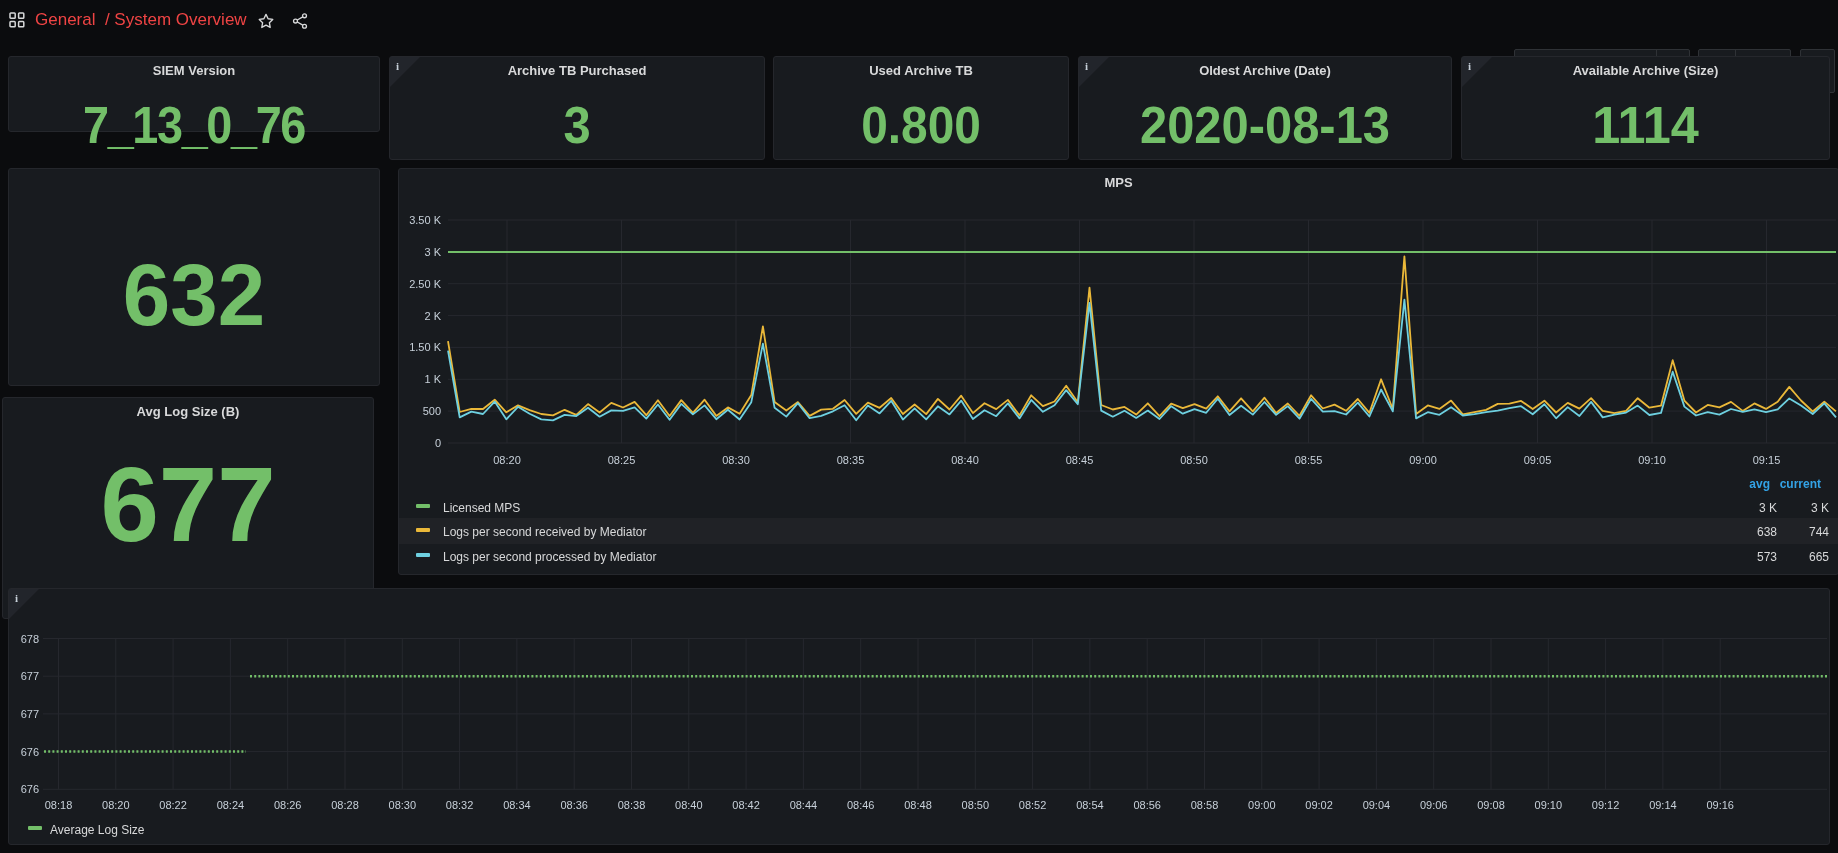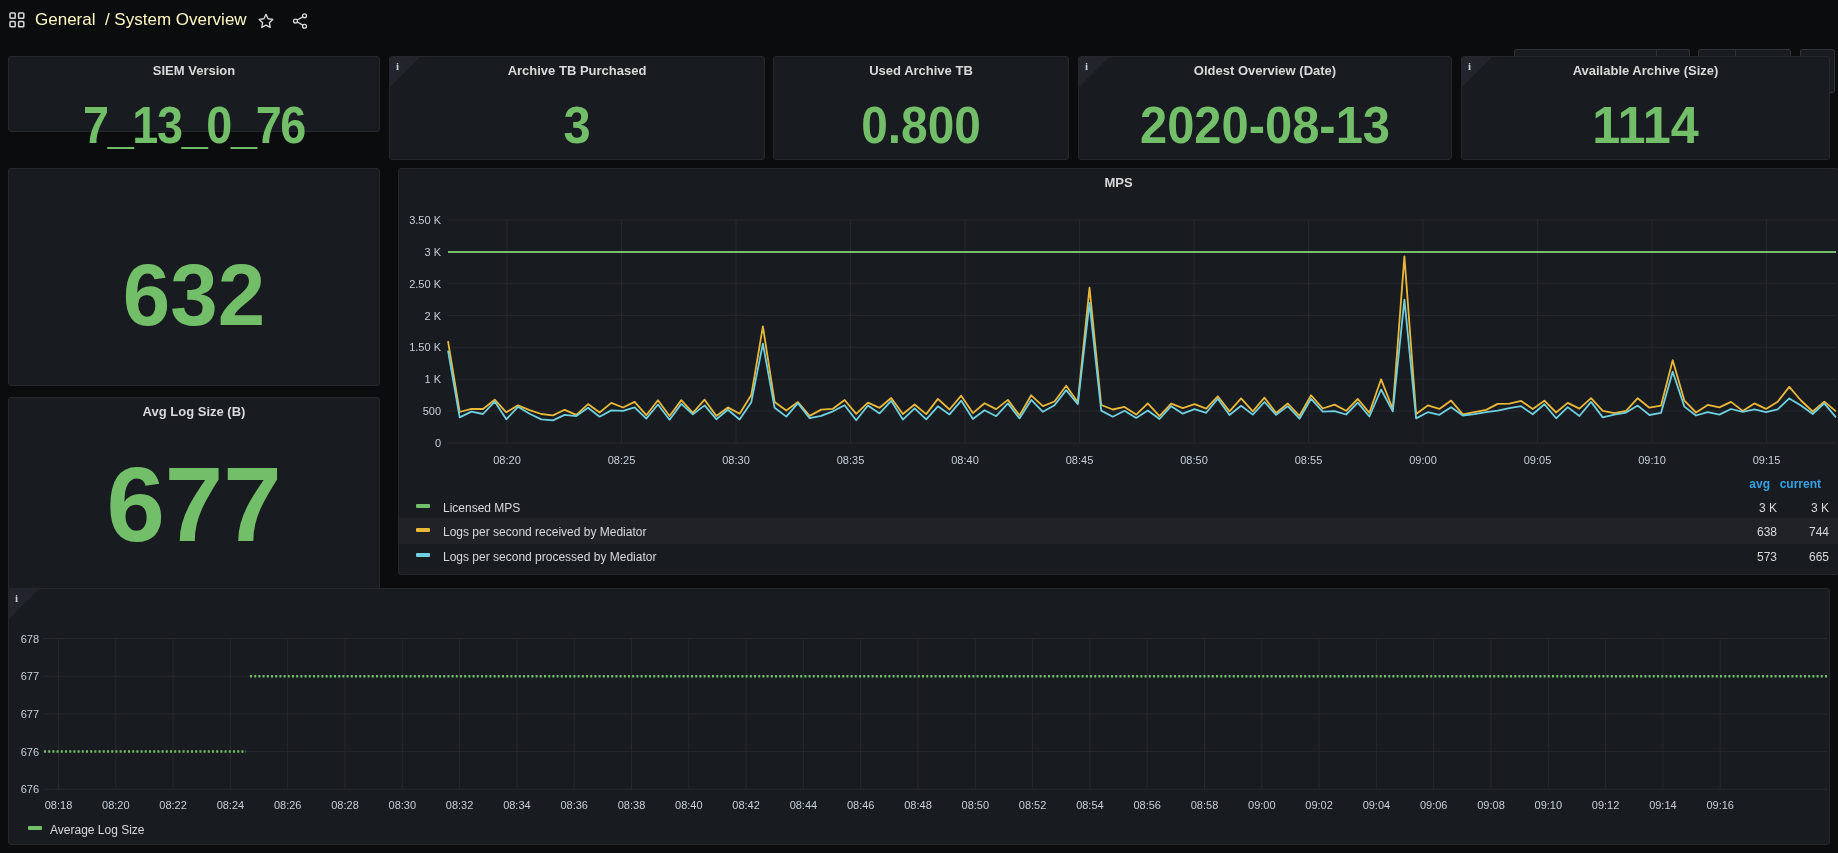--- a/index.html
+++ b/index.html
@@ -6,21 +6,21 @@
 html,body { width:1838px; height:853px; background:#0b0c0e; font-family:"Liberation Sans",sans-serif; overflow:hidden; }
 .panel { position:absolute; background:#181b1f; border:1px solid #25272c; border-radius:3px; }
 .ptitle { position:absolute; top:0; left:0; right:0; text-align:center; font-size:13px; font-weight:700; color:#d8d9da; line-height:28px; white-space:nowrap; }
 .statv { position:absolute; left:0; right:0; text-align:center; font-weight:700; color:#73bf69; line-height:1; transform-origin:center top; }
 .icorner { position:absolute; top:0; left:0; width:0; height:0; border-top:30px solid #22252b; border-right:30px solid transparent; }
 .icorner span { position:absolute; top:-27px; left:6px; font-size:11px; font-weight:700; color:#c7d0d9; font-family:"Liberation Serif",serif; }
 .ax { font-size:11px; fill:#c7d0d9; font-family:"Liberation Sans",sans-serif; }
 .gl { stroke:#26282e; stroke-width:1; }
 .gl2 { stroke:#26282e; stroke-width:1; }
 svg { position:absolute; top:0; left:0; }
-.navtxt { color:#fef9c3; font-size:17px; }
+.navtxt { color:#ef4444; font-size:17px; }
 .tbbtn { position:absolute; height:44px; top:5px; background:#181b1f; border:1px solid #2f3236; border-radius:2px; display:flex; align-items:center; color:#c7d0d9;margin-top:44px; }
 .tbsep { width:1px; align-self:stretch; background:#2f3236; }
 </style>
 </head>
 <body>
 
 <div style="position:absolute;left:0;top:0;width:1838px;height:46px;">
   <svg width="16" height="16" style="left:9px;top:12px;" viewBox="0 0 16 16">
     <g fill="none" stroke="#d8d9da" stroke-width="1.5">
       <rect x="1" y="1" width="5.2" height="5.2" rx="0.8"></rect>
@@ -97,35 +97,35 @@
   <div class="statv" style="top:42px;font-size:52px;transform:scaleX(0.94);">3</div>
 </div>
 <div class="panel" style="left:773px;top:56px;width:296px;height:104px;">
   <div class="ptitle">Used Archive TB</div>
   <div class="statv" style="top:42px;font-size:52px;transform:scaleX(0.92);">0.800</div>
 </div>
 <div class="panel" style="left:1078px;top:56px;width:374px;height:104px;">
   <div class="icorner">
       <span>i</span>
     </div>
-  <div class="ptitle">Oldest Overview (Date)</div>
+  <div class="ptitle">Oldest Archive (Date)</div>
   <div class="statv" style="top:42px;font-size:52px;transform:scaleX(0.94);">2020-08-13</div>
 </div>
 <div class="panel" style="left:1461px;top:56px;width:369px;height:104px;">
   <div class="icorner">
       <span>i</span>
     </div>
   <div class="ptitle">Available Archive (Size)</div>
   <div class="statv" style="top:42px;font-size:52px;transform:scaleX(0.97);">1114</div>
 </div>
 
 <div class="panel" style="left:8px;top:168px;width:372px;height:218px;">
   <div class="statv" style="top:82px;font-size:87px;transform:scaleX(0.98);">632</div>
 </div>
-<div class="panel" style="left:8px;top:397px;width:372px;height:222px;">
+<div class="panel" style="left:2px;top:397px;width:372px;height:222px;">
   <div class="ptitle">Avg Log Size (B)</div>
   <div class="statv" style="top:54px;font-size:105px;">677</div>
 </div>
 
 <div class="panel" style="left:398px;top:168px;width:1441px;height:407px;">
   <div class="ptitle">MPS</div>
   <div style="position:absolute;left:0;top:349px;width:100%;height:26px;background:#202226;"></div>
   <svg width="1439" height="405" viewBox="0 0 1439 405">
 <line x1="108.0" y1="51" x2="108.0" y2="274" class="gl"></line>
 <line x1="222.5" y1="51" x2="222.5" y2="274" class="gl"></line>

